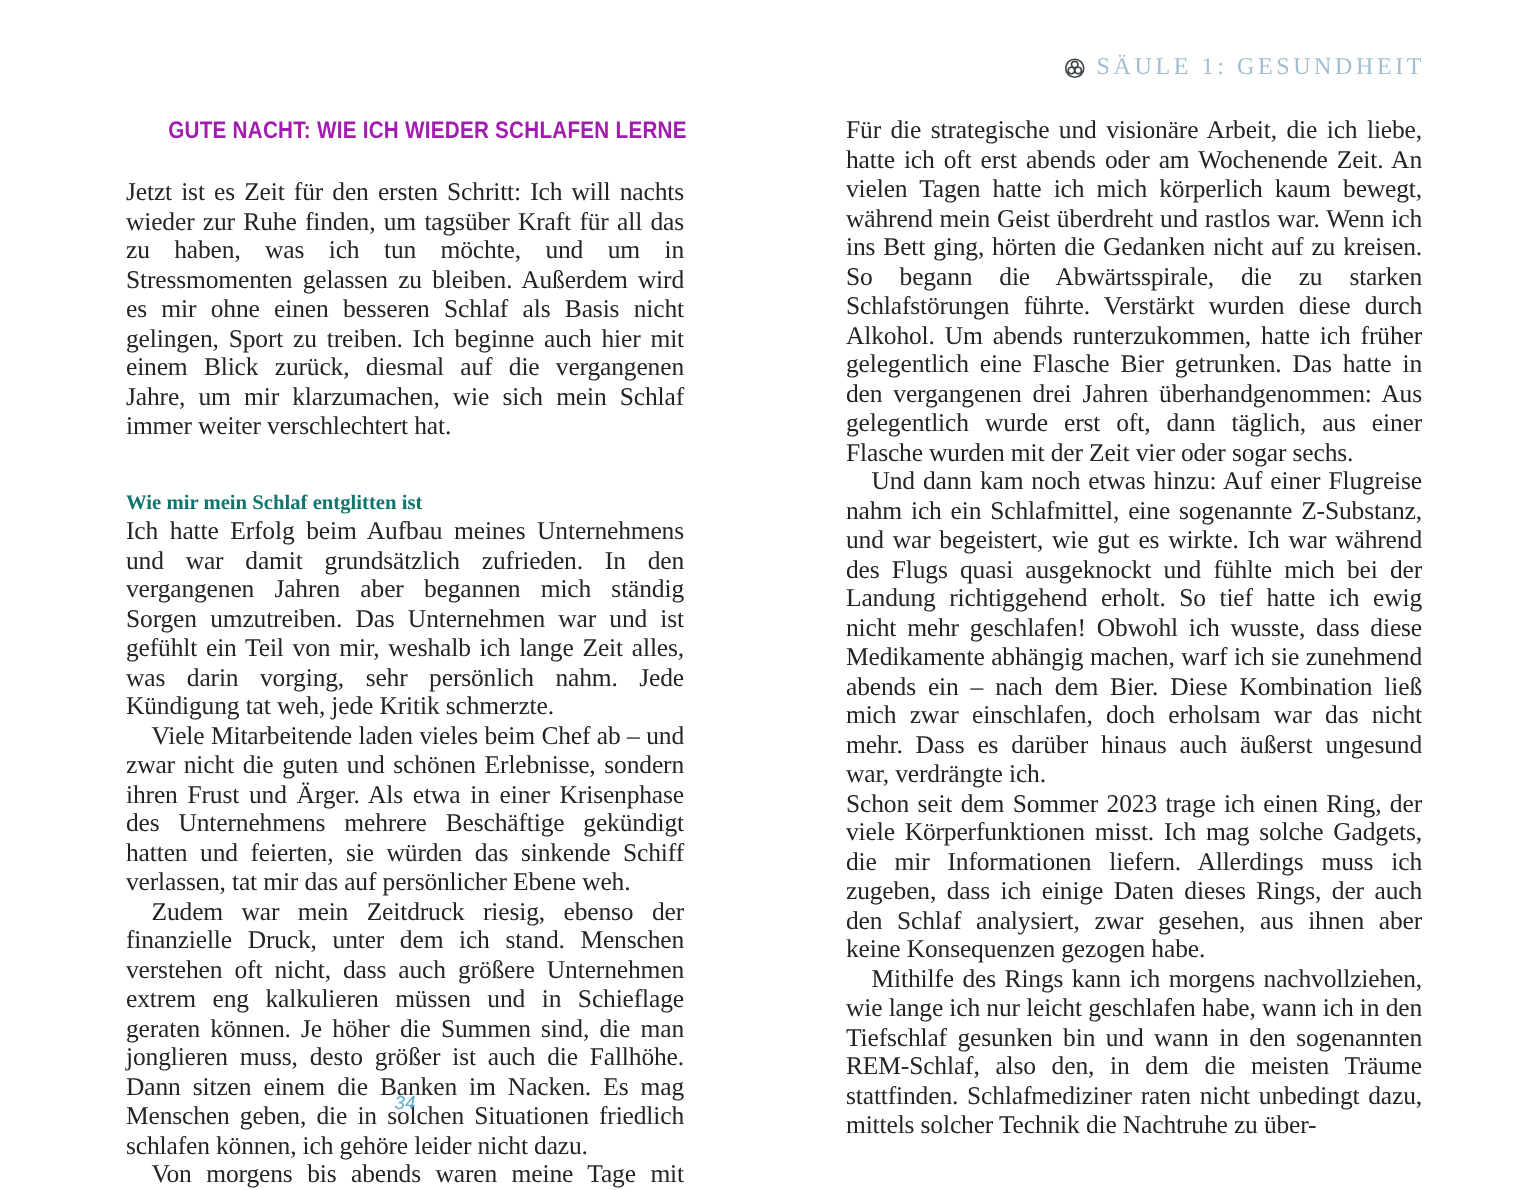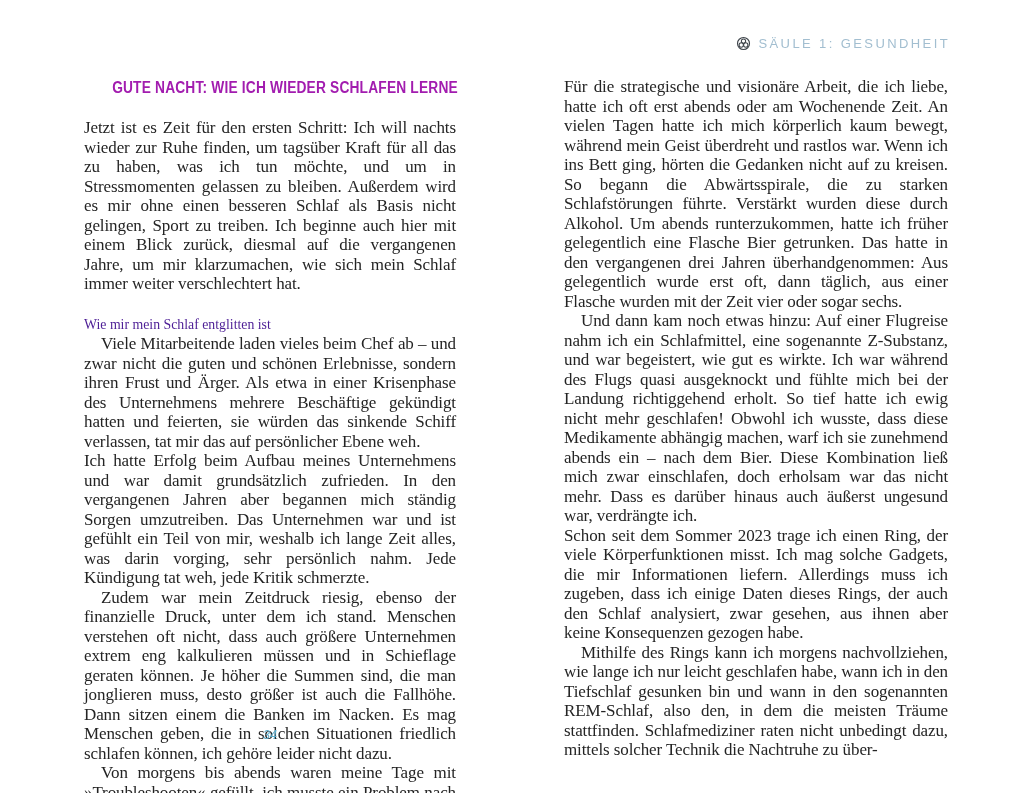--- a/index.html
+++ b/index.html
@@ -18,22 +18,22 @@
   .running-header {
     position: absolute;
     top: 36px;
     right: 70px;
     display: flex;
     align-items: center;
     gap: 7px;
   }
   .rh-icon { display: inline-flex; width: 15px; height: 15px; }
   .rh-text {
-    font-family: Liberation Sans, sans-serif;
-    font-size: 13px;
+    font-family: Liberation Serif, serif;
+    font-size: 16px;
     letter-spacing: 2.4px;
     color: #a2bed0;
     text-transform: uppercase;
     white-space: nowrap;
   }
 
   
   .page-left  { position: absolute; left: 84px;  top: 79px; width: 372px; }
   .page-right { position: absolute; left: 564px; top: 77px; width: 384px; }
 
@@ -58,23 +58,23 @@
     line-height: 19.5px;
     text-align: justify;
     letter-spacing: -0.1px;
     hyphens: auto;
     -webkit-hyphens: auto;
   }
   .para.indent { text-indent: 17px; }
   .section-heading {
     font-size: 13.8px;
     line-height: 19.5px;
-    font-weight: normal;
-    margin-top: 21px;
-    color: #4c1d95;
+    font-weight: bold;
+    margin-top: 31px;
+    color: #0f766e;
   }
 
   .page-number {
     position: absolute;
     top: 728px;
     text-align: center;
     font-family: "Liberation Sans", sans-serif;
     font-size: 12.5px;
     color: #5caac9;
     font-style: italic;
@@ -99,22 +99,22 @@
     <span class="rh-text">SÄULE 1: GESUNDHEIT</span>
   </div>
 
   <section class="page-left">
     <h1 class="chapter-title">
       <span class="squeeze">GUTE NACHT: WIE ICH WIEDER SCHLAFEN LERNE</span>
     </h1>
     <div class="body-text">
         <p class="para" lang="de">Jetzt ist es Zeit für den ersten Schritt: Ich will nachts wieder zur Ruhe finden, um tagsüber Kraft für all das zu haben, was ich tun möchte, und um in Stressmomenten gelassen zu bleiben. Außerdem wird es mir ohne einen besseren Schlaf als Basis nicht gelingen, Sport zu treiben. Ich beginne auch hier mit einem Blick zurück, diesmal auf die vergangenen Jahre, um mir klarzumachen, wie sich mein Schlaf immer weiter verschlechtert hat.</p>
         <h2 class="section-heading" lang="de">Wie mir mein Schlaf entglitten ist</h2>
+        <p class="para" lang="de">Ich hatte Erfolg beim Aufbau meines Unternehmens und war damit grundsätzlich zufrieden. In den vergangenen Jahren aber begannen mich ständig Sorgen umzutreiben. Das Unternehmen war und ist gefühlt ein Teil von mir, weshalb ich lange Zeit alles, was darin vorging, sehr persönlich nahm. Jede Kündigung tat weh, jede Kritik schmerzte.</p>
         <p class="para indent" lang="de">Viele Mitarbeitende laden vieles beim Chef ab – und zwar nicht die guten und schönen Erlebnisse, sondern ihren Frust und Ärger. Als etwa in einer Krisenphase des Unternehmens mehrere Beschäftige gekündigt hatten und feierten, sie würden das sinkende Schiff verlassen, tat mir das auf persönlicher Ebene weh.</p>
-        <p class="para" lang="de">Ich hatte Erfolg beim Aufbau meines Unternehmens und war damit grundsätzlich zufrieden. In den vergangenen Jahren aber begannen mich ständig Sorgen umzutreiben. Das Unternehmen war und ist gefühlt ein Teil von mir, weshalb ich lange Zeit alles, was darin vorging, sehr persönlich nahm. Jede Kündigung tat weh, jede Kritik schmerzte.</p>
         <p class="para indent" lang="de">Zudem war mein Zeitdruck riesig, ebenso der finanzielle Druck, unter dem ich stand. Menschen verstehen oft nicht, dass auch größere Unternehmen extrem eng kalkulieren müssen und in Schieflage geraten können. Je höher die Summen sind, die man jonglieren muss, desto größer ist auch die Fallhöhe. Dann sitzen einem die Banken im Nacken. Es mag Menschen geben, die in solchen Situationen friedlich schlafen können, ich gehöre leider nicht dazu.</p>
         <p class="para indent" lang="de">Von morgens bis abends waren meine Tage mit »Troubleshooten« gefüllt, ich musste ein Problem nach dem anderen lösen.</p>
       </div>
   </section>
 
   <section class="page-right">
     <div class="body-text">
         <p class="para" lang="de">Für die strategische und visionäre Arbeit, die ich liebe, hatte ich oft erst abends oder am Wochenende Zeit. An vielen Tagen hatte ich mich körperlich kaum bewegt, während mein Geist überdreht und rastlos war. Wenn ich ins Bett ging, hörten die Gedanken nicht auf zu kreisen. So begann die Abwärtsspirale, die zu starken Schlafstörungen führte. Verstärkt wurden diese durch Alkohol. Um abends runterzukommen, hatte ich früher gelegentlich eine Flasche Bier getrunken. Das hatte in den vergangenen drei Jahren überhandgenommen: Aus gelegentlich wurde erst oft, dann täglich, aus einer Flasche wurden mit der Zeit vier oder sogar sechs.</p>
         <p class="para indent" lang="de">Und dann kam noch etwas hinzu: Auf einer Flugreise nahm ich ein Schlafmittel, eine sogenannte Z-Substanz, und war begeistert, wie gut es wirkte. Ich war während des Flugs quasi ausgeknockt und fühlte mich bei der Landung richtiggehend erholt. So tief hatte ich ewig nicht mehr geschlafen! Obwohl ich wusste, dass diese Medikamente abhängig machen, warf ich sie zunehmend abends ein – nach dem Bier. Diese Kombination ließ mich zwar einschlafen, doch erholsam war das nicht mehr. Dass es darüber hinaus auch äußerst ungesund war, verdrängte ich.</p>
         <p class="para" lang="de">Schon seit dem Sommer 2023 trage ich einen Ring, der viele Körperfunktionen misst. Ich mag solche Gadgets, die mir Informationen liefern. Allerdings muss ich zugeben, dass ich einige Daten dieses Rings, der auch den Schlaf analysiert, zwar gesehen, aus ihnen aber keine Konsequenzen gezogen habe.</p>

